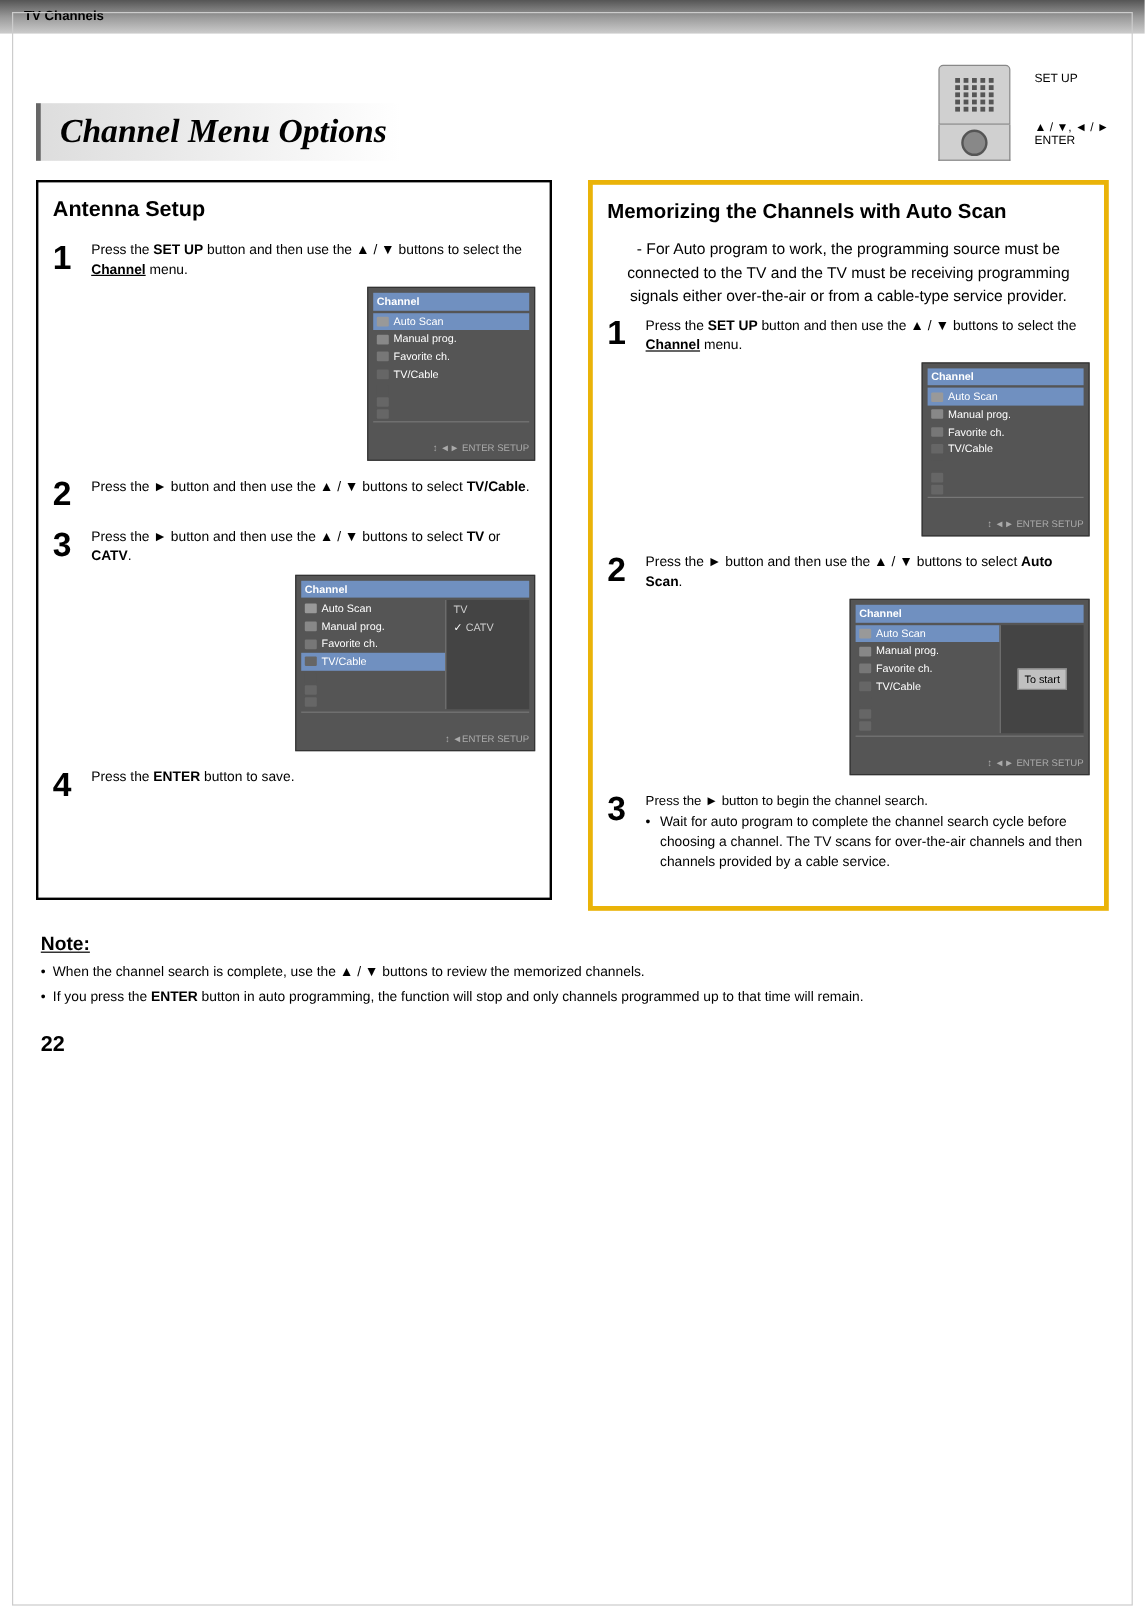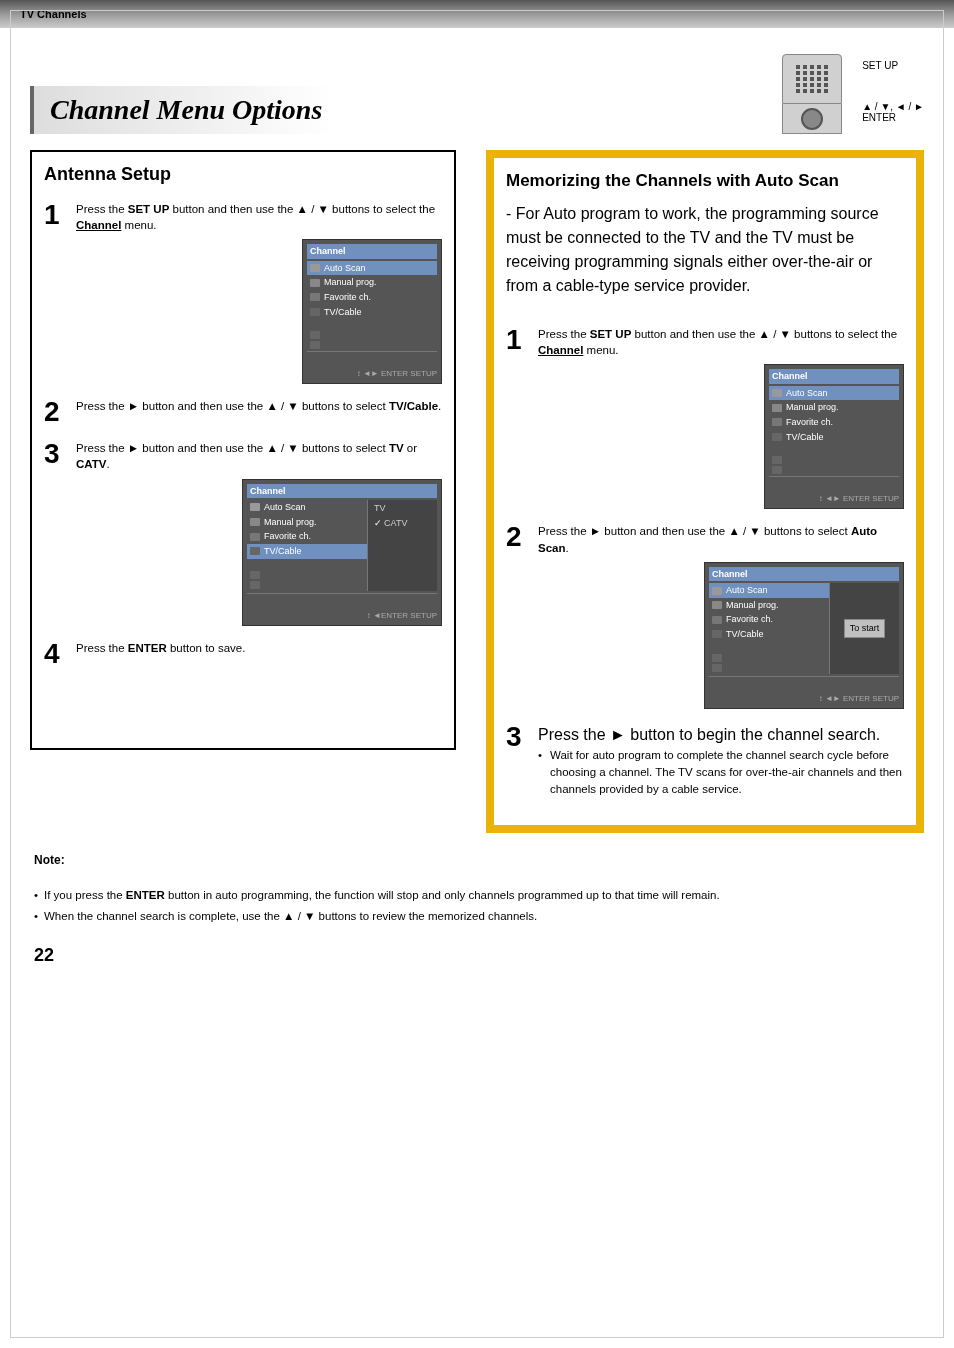--- a/index.html
+++ b/index.html
@@ -110,21 +110,21 @@
       align-items: flex-start;
     }
     .left-col {
       flex: 1;
       border: 2px solid #000;
       padding: 12px;
       min-height: 600px;
     }
     .right-col {
       flex: 1;
-      border: 8px solid #eab308;
+      border: 4px solid #eab308;
       padding: 12px;
       min-height: 600px;
     }
     .section-title {
       font-size: 18px;
       font-weight: bold;
       color: #000;
       margin-bottom: 12px;
       padding-bottom: 4px;
     }
@@ -230,32 +230,34 @@
     .submenu-item {
       font-size: 9px;
       color: #ccc;
       padding: 1px 3px;
     }
     .submenu-item.selected::before {
       content: '✓ ';
       color: #fff;
     }
     .info-text {
-      font-size: 16px;
+      font-size: 13px;
       line-height: 1.5;
-      margin-bottom: 28px;
+      margin-bottom: 7px;
+      text-align: center;
     }
     .note-section {
       margin-top: 20px;
       padding: 0 0 0 4px;
     }
     .note-title {
       font-weight: bold;
-      font-size: 12px;
-      margin-bottom: 20px;
+      font-size: 16px;
+      margin-bottom: 5px;
+      text-decoration: underline;
     }
     .note-item {
       font-size: 11.5px;
       line-height: 1.5;
       padding-left: 10px;
       position: relative;
       margin-bottom: 4px;
     }
     .note-item::before {
       content: '•';
@@ -269,21 +271,21 @@
       padding-left: 4px;
     }
     .to-start-box {
       background: #c0c0c0;
       border: 1px solid #888;
       font-size: 9px;
       padding: 2px 5px;
       color: #000;
     }
     .step3-text {
-      font-size: 16px;
+      font-size: 11px;
       line-height: 1.5;
     }
     .bullet-item {
       padding-left: 12px;
       position: relative;
       font-size: 11.5px;
       line-height: 1.5;
     }
     .bullet-item::before {
       content: '•';
@@ -522,24 +524,24 @@
           </div>
         </div>
       </div>
     </div>
 
   </div>
 
   <div class="note-section">
     <div class="note-title">Note:</div>
     <div class="note-item">
+      When the channel search is complete, use the ▲ / ▼ buttons to review the memorized channels.
+    </div>
+    <div class="note-item">
       If you press the <b>ENTER</b> button in auto programming, the function will stop and only channels programmed up to that time will remain.
     </div>
-    <div class="note-item">
-      When the channel search is complete, use the ▲ / ▼ buttons to review the memorized channels.
-    </div>
   </div>
 
   <div class="page-number">22</div>
 
 </div>
 
 <div class="page-border"></div>
 
 </body></html>

